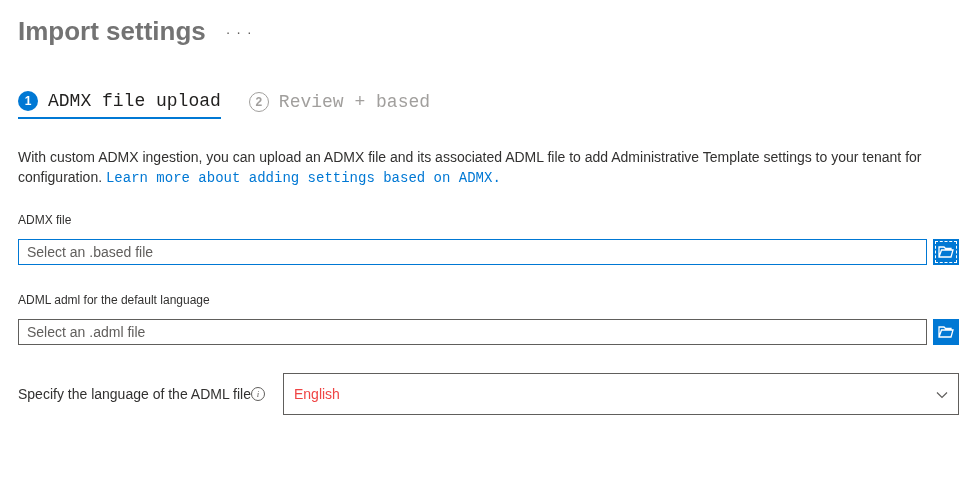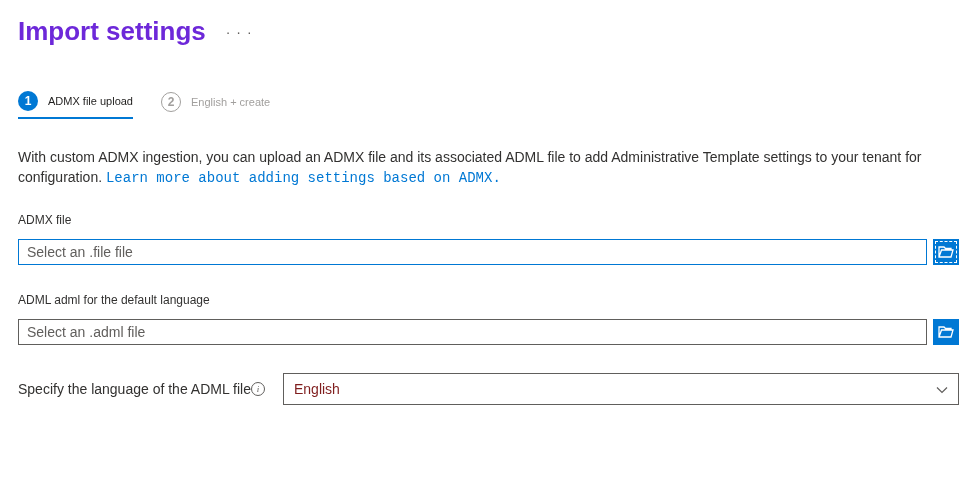--- a/index.html
+++ b/index.html
@@ -14,21 +14,21 @@
     }
     .header-row {
       display: flex;
       align-items: center;
       gap: 16px;
       margin-bottom: 44px;
     }
     .page-title {
       font-size: 26px;
       font-weight: 600;
-      color: #6d28d9;
+      color: #737373;
     }
     .more-btn {
       font-size: 14px;
       color: #605e5c;
       letter-spacing: 1px;
       cursor: pointer;
       padding: 4px 4px;
     }
     .tabs {
       display: flex;
@@ -57,21 +57,21 @@
     }
     .tab.active .tab-badge {
       background: #0078d4;
       color: #ffffff;
     }
     .tab.inactive .tab-badge {
       border: 1.5px solid #a19f9d;
       color: #a19f9d;
       background: #ffffff;
     }
-    .tab-label { font-size: 11px; }
+    .tab-label { font-size: 18px; font-family: Liberation Mono, monospace; }
     .tab.active .tab-label { color: #201f1e; font-weight: 400; }
     .tab.inactive .tab-label { color: #a19f9d; }
     .description {
       font-size: 14px;
       color: #323130;
       line-height: 1.45;
       margin-bottom: 24px;
       max-width: 940px;
     }
     .description a {
@@ -140,27 +140,27 @@
       align-items: center;
       justify-content: center;
       font-size: 9px;
       color: #605e5c;
       font-style: italic;
       font-family: Georgia, serif;
       cursor: default;
     }
     .select-box {
       flex: 1;
-      height: 32px;
+      height: 42px;
       border: 1px solid #605e5c;
       padding: 0 10px;
       display: flex;
       align-items: center;
       justify-content: space-between;
-      color: #7f1d1d;
+      color: #ef4444;
       font-size: 14px;
       cursor: pointer;
       background: #ffffff;
     }
     .chevron { color: #605e5c; }
   </style>
 </head>
 <body>
 
 <div class="header-row">
@@ -170,32 +170,32 @@
   </div>
 </div>
 
 <div class="tabs">
   <div class="tab active">
     <div class="tab-badge">1</div>
     <div class="tab-label">ADMX file upload</div>
   </div>
   <div class="tab inactive">
     <div class="tab-badge">2</div>
-    <div class="tab-label">English + create</div>
+    <div class="tab-label">Review + based</div>
   </div>
 </div>
 
 <p class="description">
   <span>With custom ADMX ingestion, you can upload an ADMX file and its associated ADML file to add Administrative Template settings to your tenant for configuration. </span><a href="#">Learn more about adding settings based on ADMX.</a>
 </p>
 
 <div class="field-group">
   <label class="field-label">ADMX file</label>
   <div class="file-row">
-    <div class="file-input focused">Select an .file file</div>
+    <div class="file-input focused">Select an .based file</div>
     <div class="browse-btn focused">
       <svg class="folder-svg" viewBox="0 0 16 14" fill="none" stroke="#ffffff" stroke-width="1.3">
         <path d="M1 3 L1 12 L13 12 L15 5 L3.5 5 L1 12 M1 3 L1 2 L6 2 L7.5 3.5 L13 3.5 L13 5"></path>
       </svg>
     </div>
   </div>
 </div>
 
 <div class="field-group">
   <label class="field-label">ADML adml for the default language</label>

